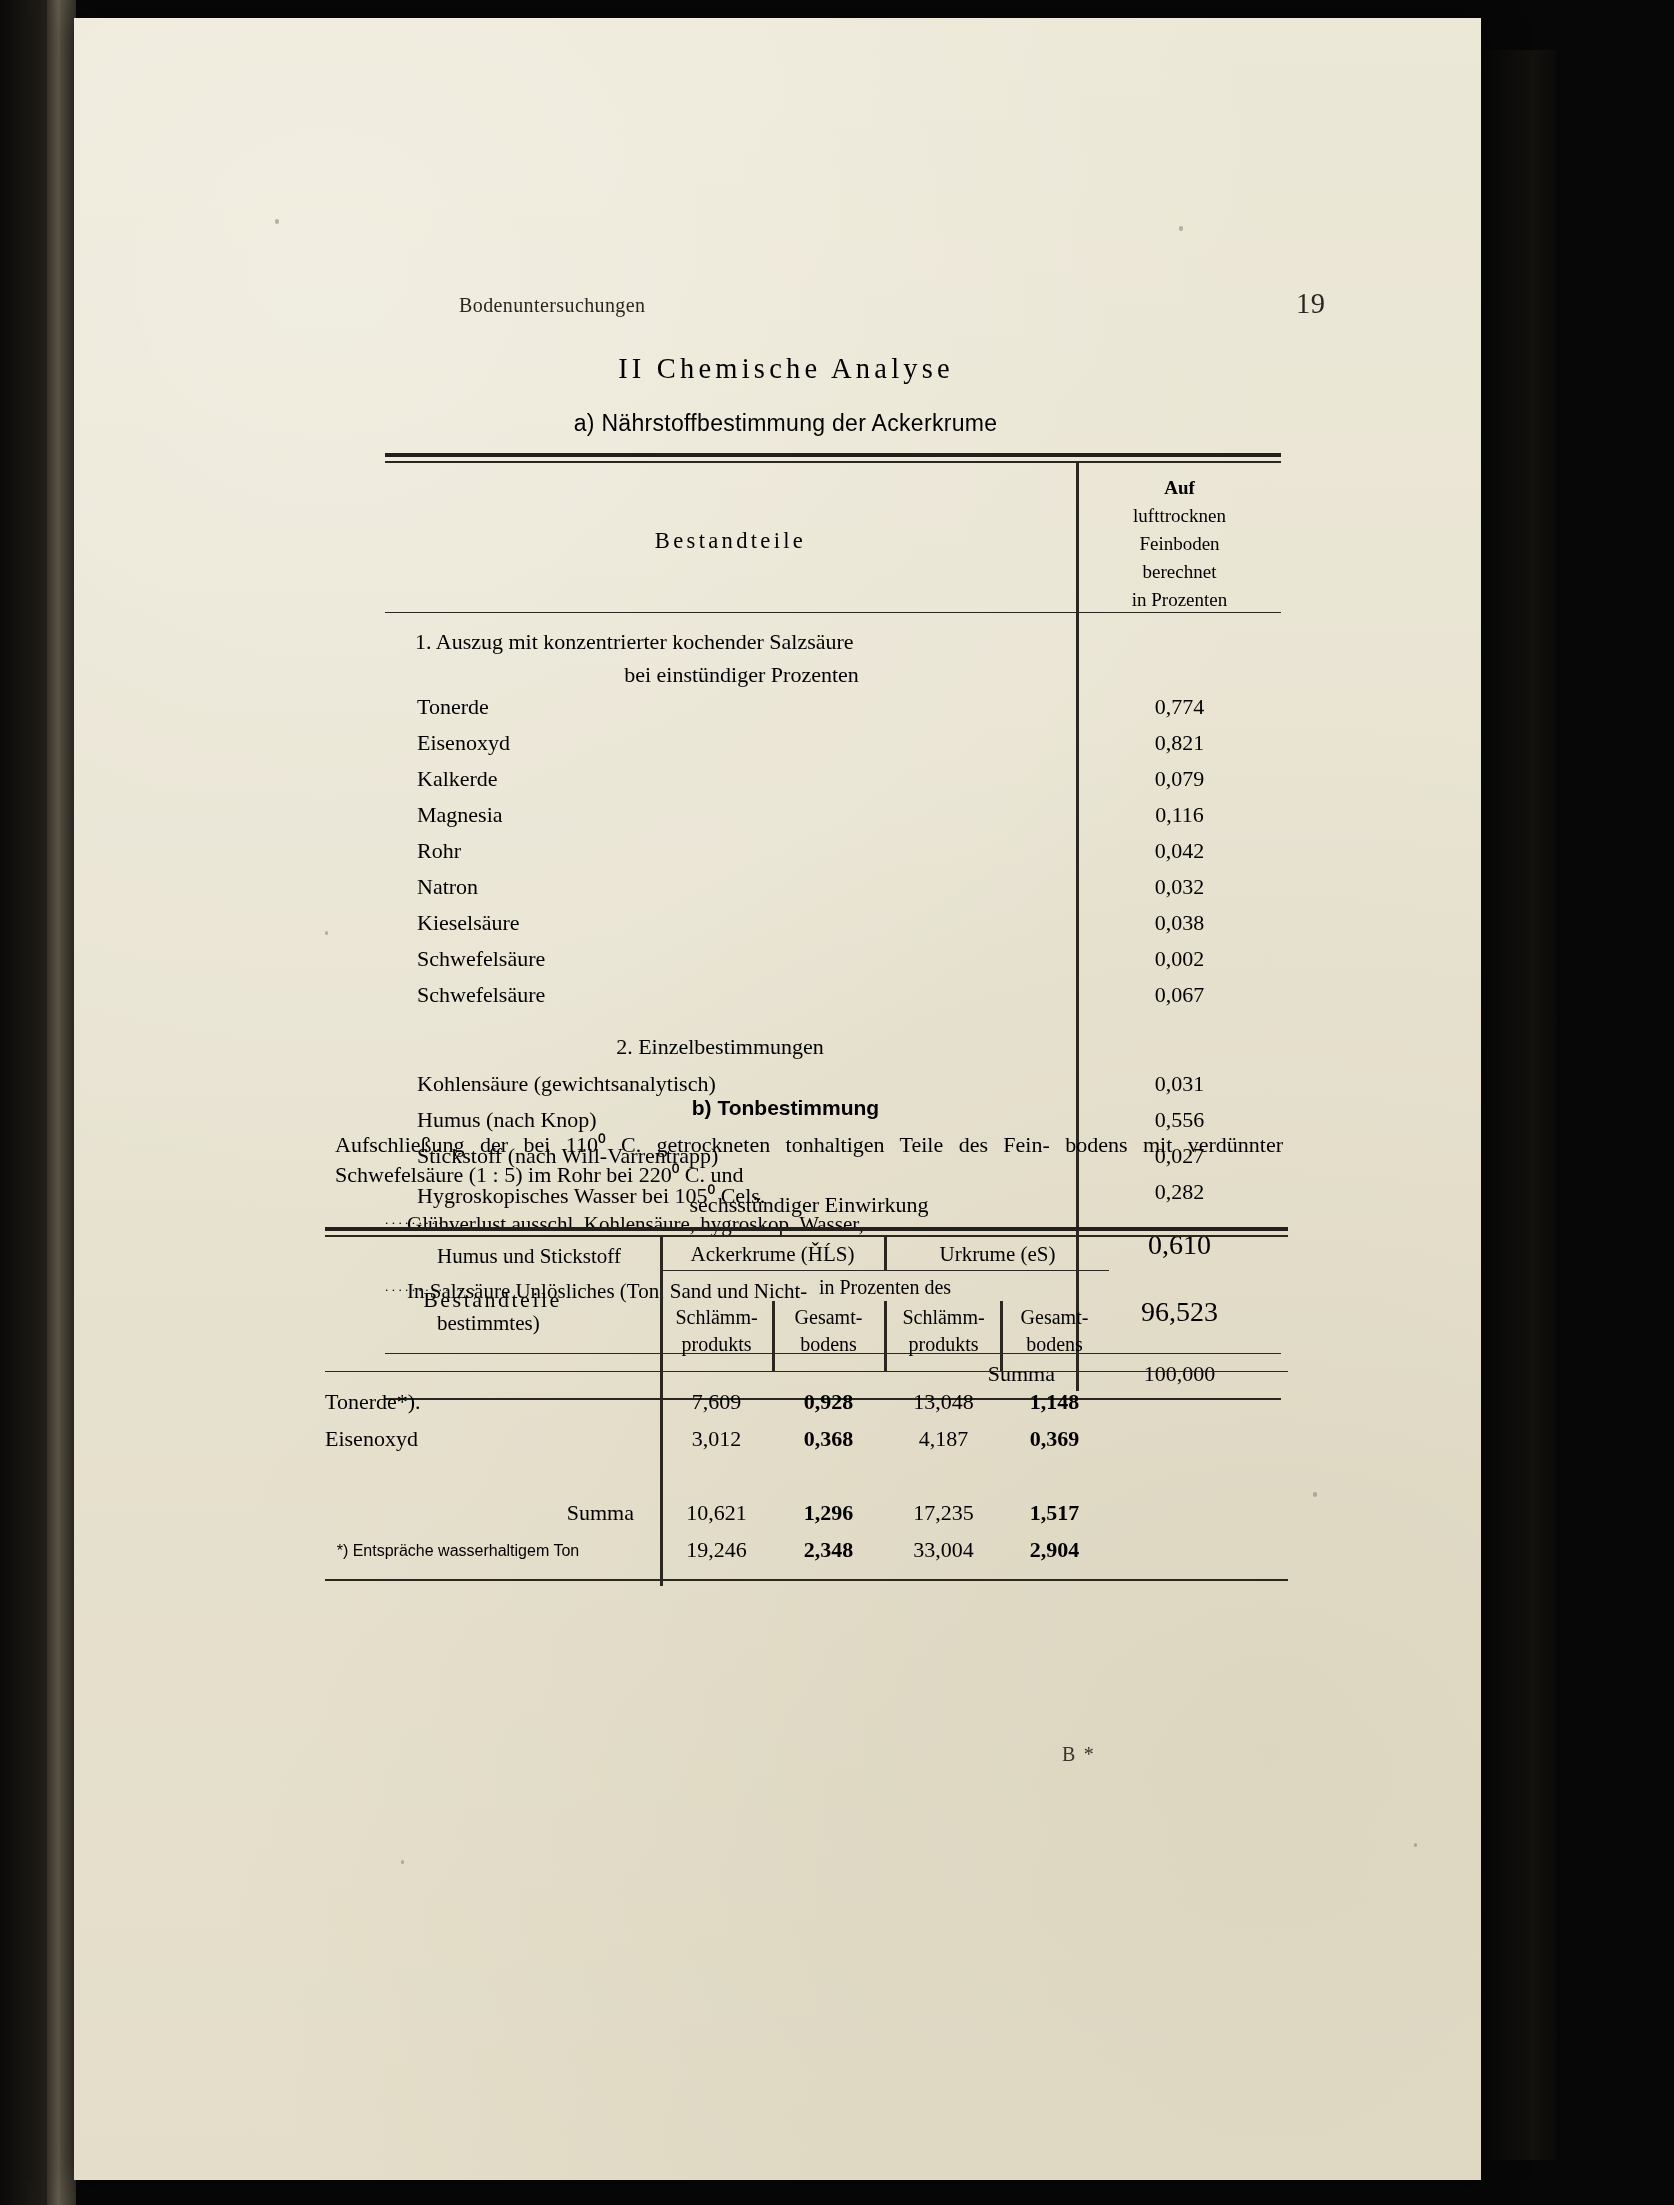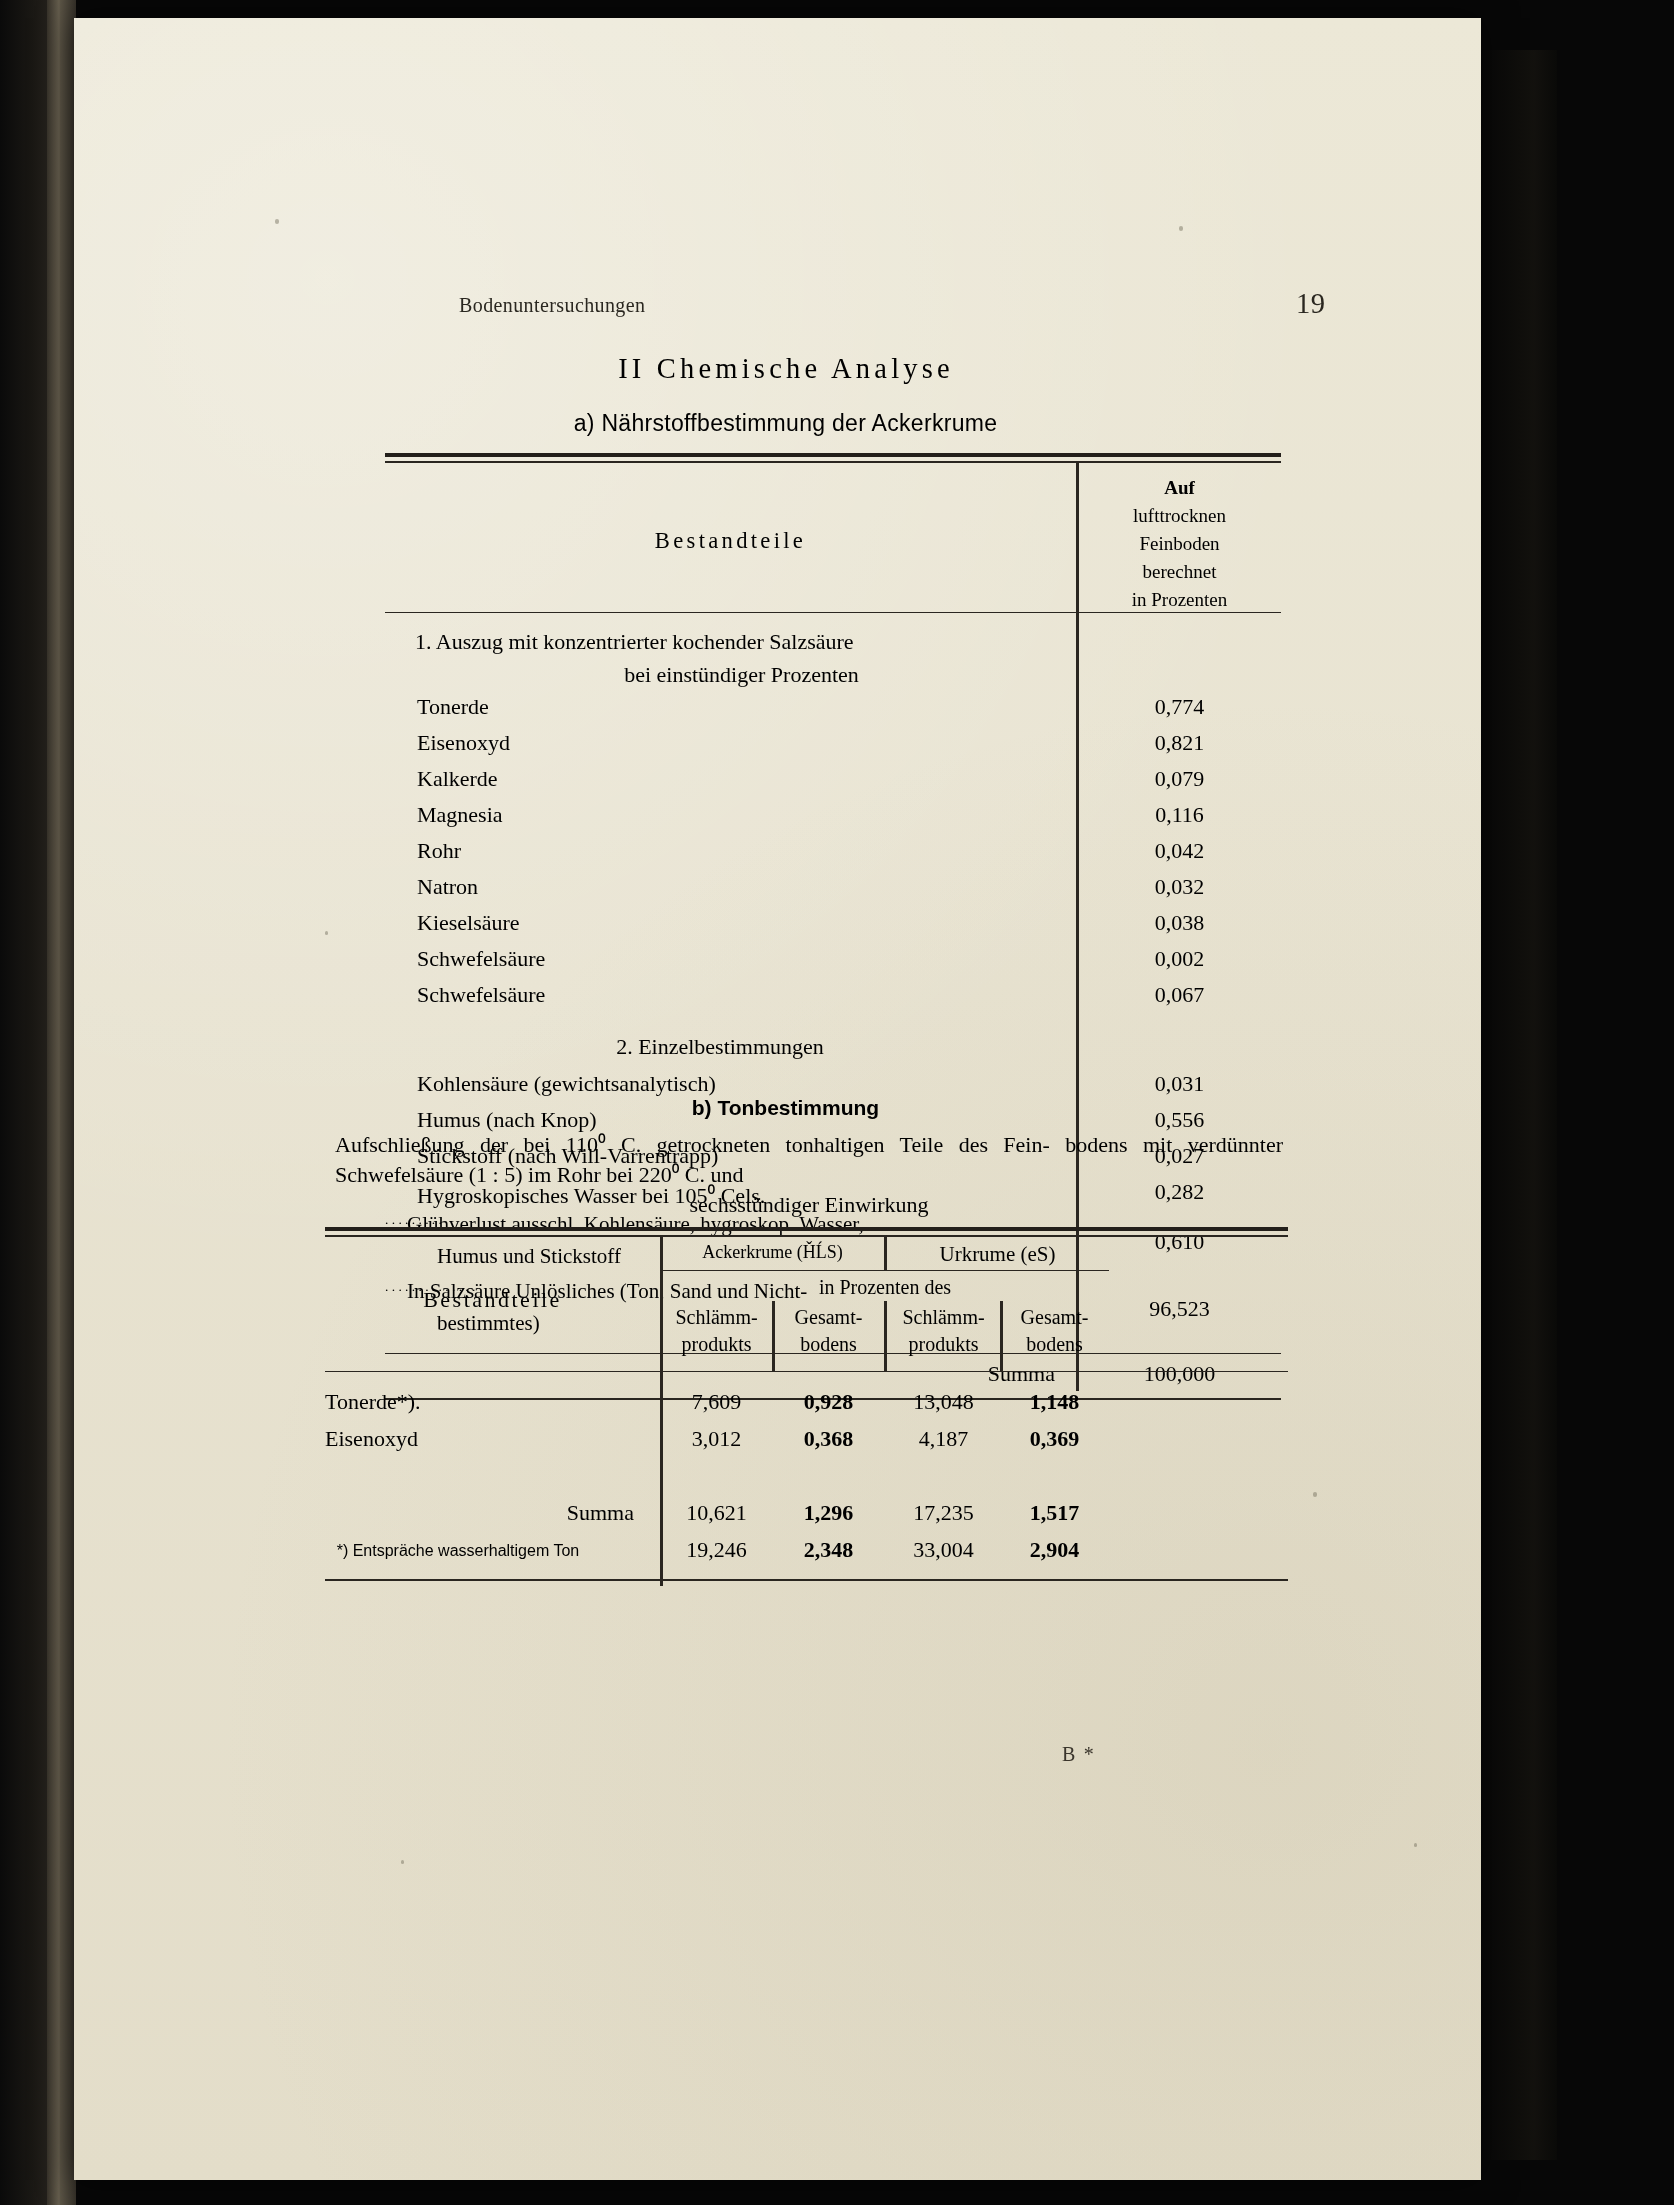--- a/index.html
+++ b/index.html
@@ -223,21 +223,21 @@
   }
   .row2 .l2 {
     position: absolute; left: 52px; top: 32px;
     font-size: 21px; white-space: nowrap;
   }
   .row2 .val {
     position: absolute;
     left: 693px; top: 16.7px;
     width: 203px;
     text-align: center;
-    font-size: 22px;
+    font-size: 28px;
   }
 
   .summa-row {
     position: relative;
     height: 44px;
   }
   .summa-row .lbl {
     position: absolute;
     left: 469px; top: 6.7px;
     width: 201px;
@@ -308,21 +308,21 @@
     width: 335px;
     text-align: center;
     font-size: 22px;
     letter-spacing: 2.5px;
   }
   .tB-head .grp1 {
     position: absolute;
     left: 338px; top: 5px;
     width: 219px;
     text-align: center;
-    font-size: 18px;
+    font-size: 21px;
   }
   .tB-head .grp2 {
     position: absolute;
     left: 563px; top: 5px;
     width: 219px;
     text-align: center;
     font-size: 21px;
   }
   .tB-head .midcap {
     position: absolute;

